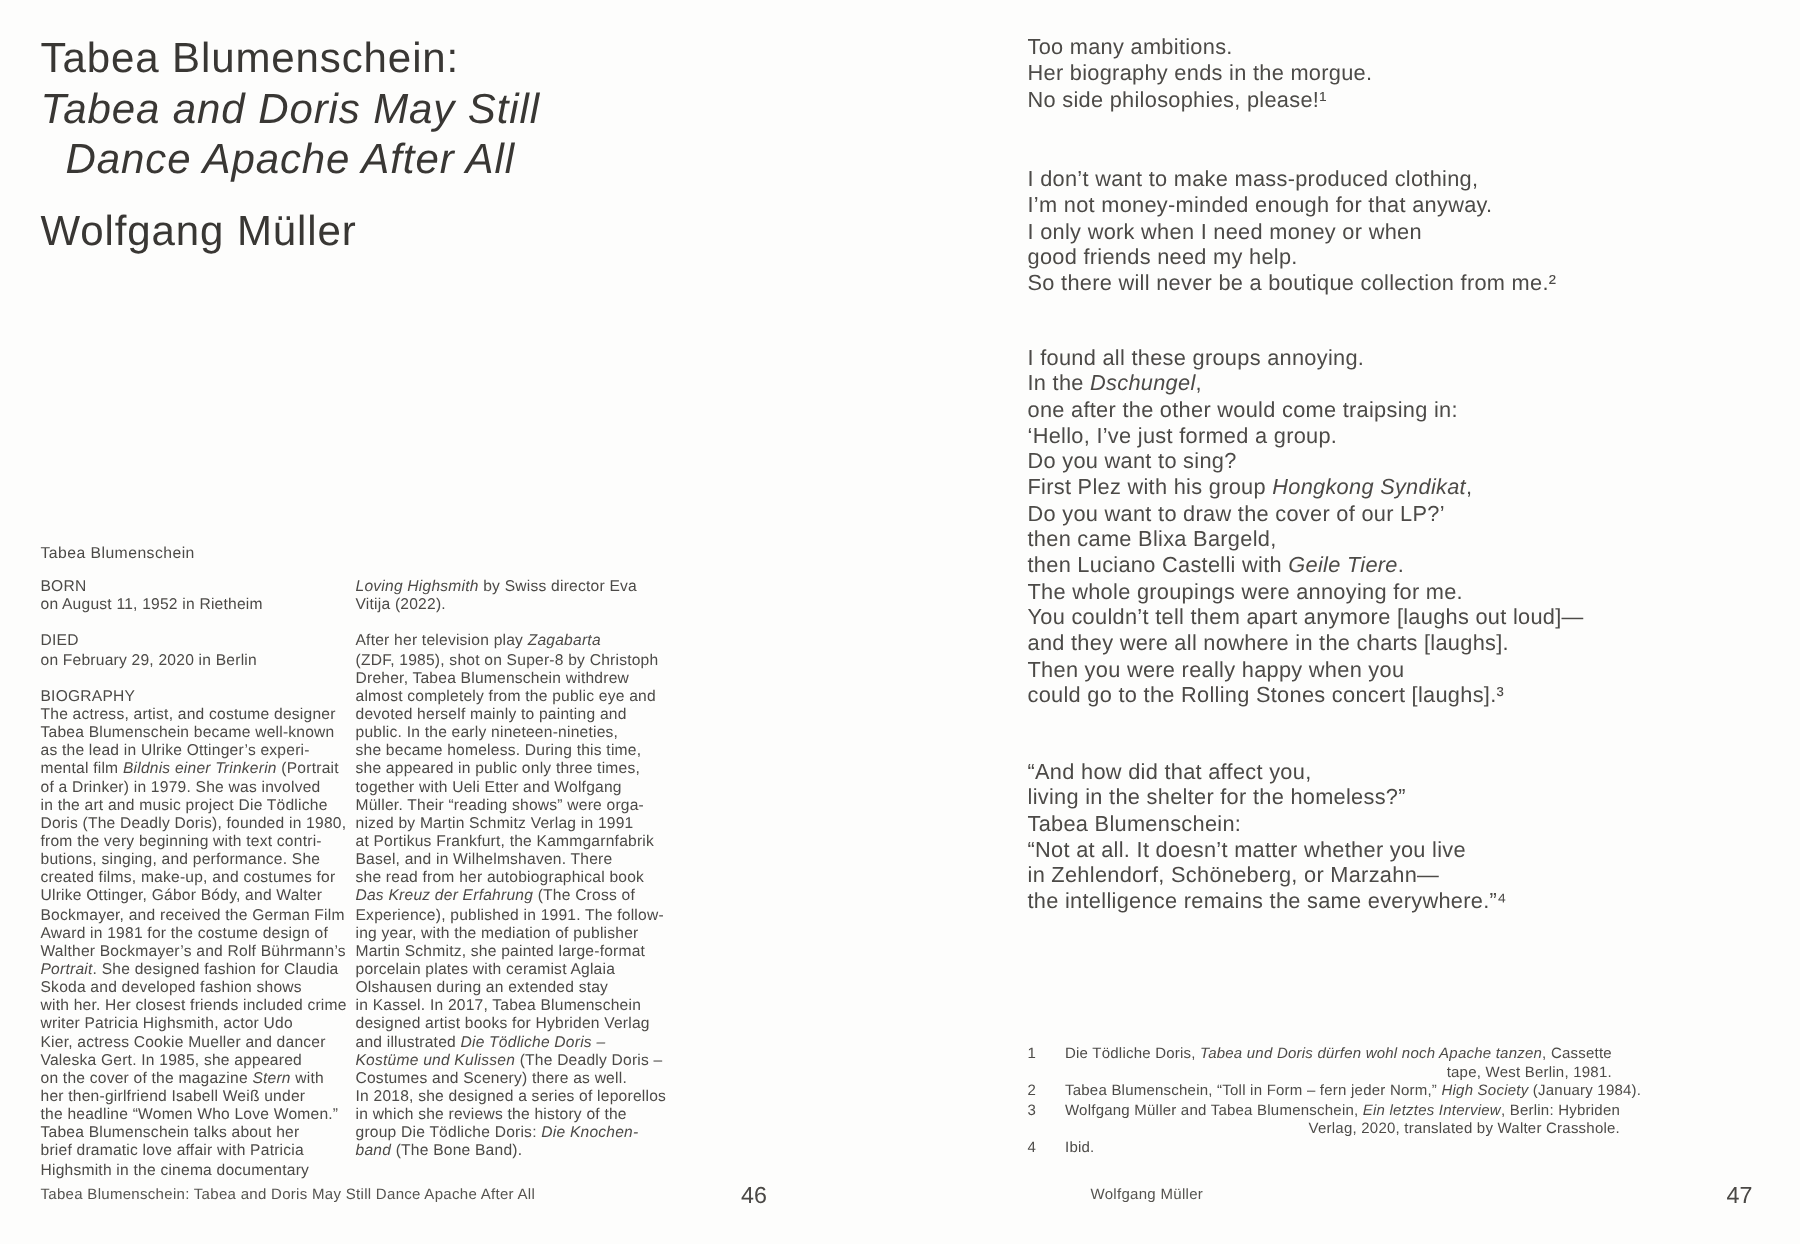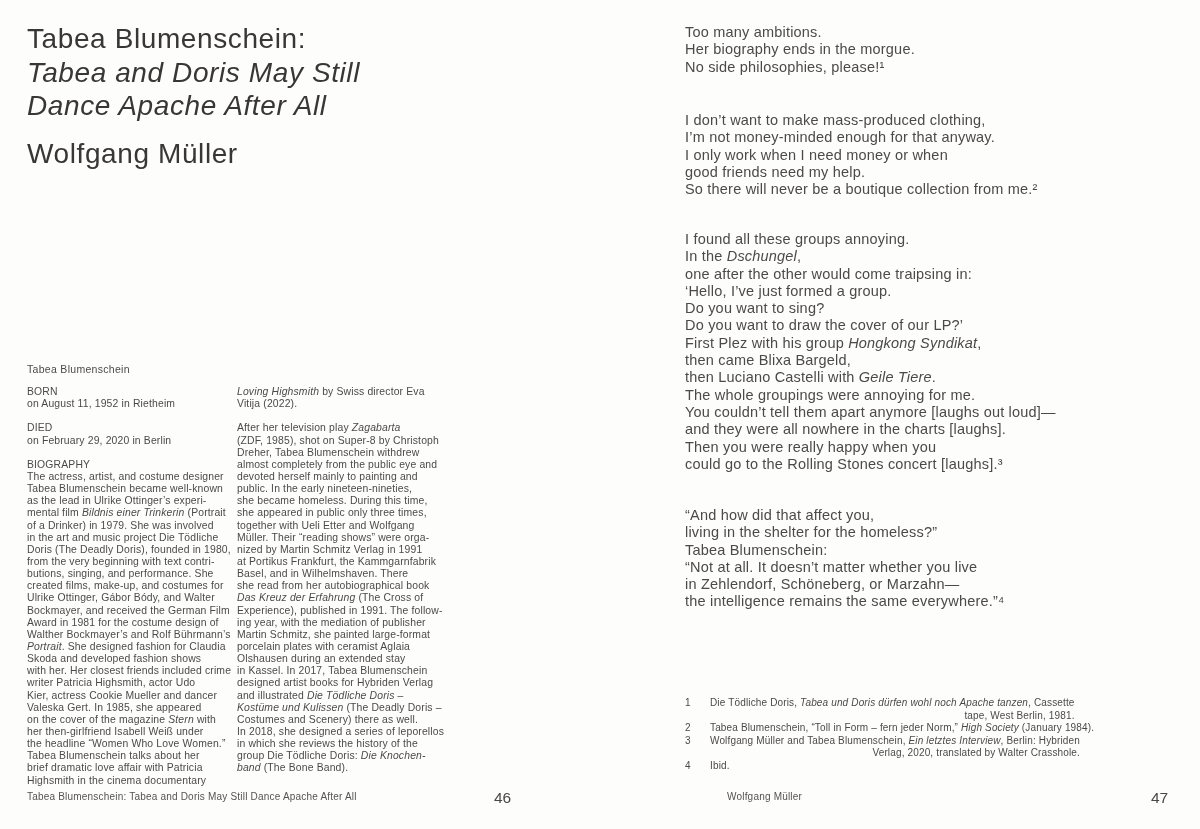--- a/index.html
+++ b/index.html
@@ -14,21 +14,21 @@
   }
   .abs { position: absolute; }
 
   
   .title-block {
     left: 27px; top: 22px;
     font-size: 28px; line-height: 33.5px;
     color: #393734; letter-spacing: 0.6px;
     white-space: nowrap;
   }
-  .title-line.italic { font-style: italic; }
+  .title-line.italic { font-style: italic; text-align: center; }
   .author-name {
     left: 27px; top: 137px;
     font-size: 28px; line-height: 33px;
     color: #393734; letter-spacing: 0.6px;
     white-space: nowrap;
   }
   .subject-caption {
     left: 27px; top: 363px;
     font-size: 10.5px; line-height: 12px;
     letter-spacing: 0.3px; color: #4c4a47;
@@ -178,22 +178,22 @@
     <div class="ln">I only work when I need money or when</div>
     <div class="ln">good friends need my help.</div>
     <div class="ln">So there will never be a boutique collection from me.²</div>
   </div>
 <div id="stanza-3" class="abs stanza">
     <div class="ln">I found all these groups annoying.</div>
     <div class="ln">In the <i>Dschungel</i>,</div>
     <div class="ln">one after the other would come traipsing in:</div>
     <div class="ln">‘Hello, I’ve just formed a group.</div>
     <div class="ln">Do you want to sing?</div>
+    <div class="ln">First Plez with his group <i>Hongkong Syndikat</i>,</div>
     <div class="ln">Do you want to draw the cover of our LP?’</div>
-    <div class="ln">First Plez with his group <i>Hongkong Syndikat</i>,</div>
     <div class="ln">then came Blixa Bargeld,</div>
     <div class="ln">then Luciano Castelli with <i>Geile Tiere</i>.</div>
     <div class="ln">The whole groupings were annoying for me.</div>
     <div class="ln">You couldn’t tell them apart anymore [laughs out loud]—</div>
     <div class="ln">and they were all nowhere in the charts [laughs].</div>
     <div class="ln">Then you were really happy when you</div>
     <div class="ln">could go to the Rolling Stones concert [laughs].³</div>
   </div>
 <div id="stanza-4" class="abs stanza">
     <div class="ln">“And how did that affect you,</div>

